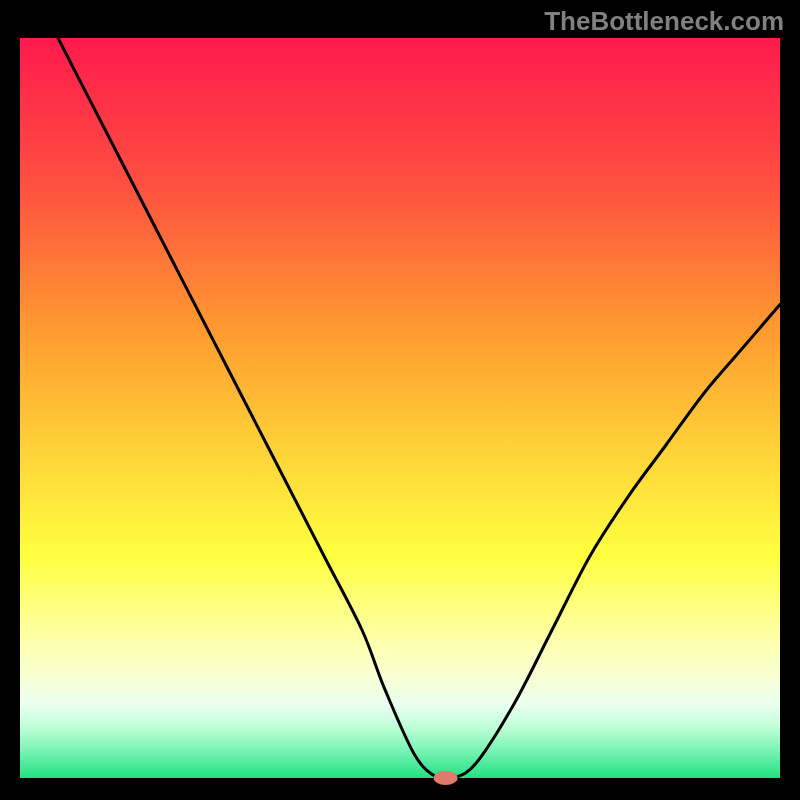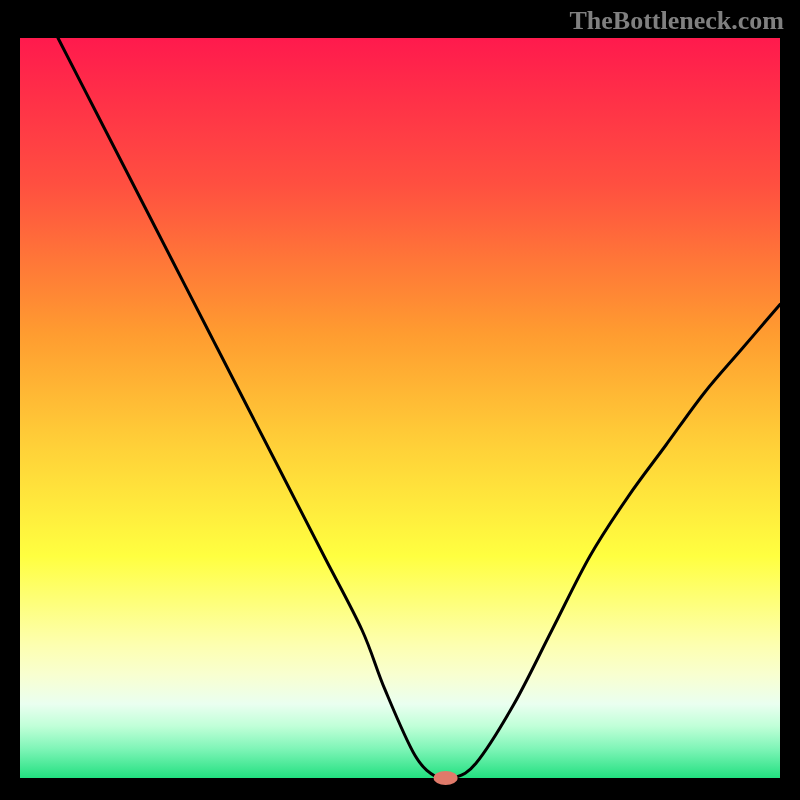--- a/index.html
+++ b/index.html
@@ -12,21 +12,21 @@
   }
   .container {
     position: relative;
     width: 800px;
     height: 800px;
   }
   .watermark {
     position: absolute;
     top: 6px;
     right: 16px;
-    font-family: Liberation Serif, serif;
+    font-family: Liberation Sans, sans-serif;
     font-size: 26px;
     font-weight: bold;
     color: #808080;
     z-index: 10;
   }
   svg {
     display: block;
   }
 </style>
 </head>

